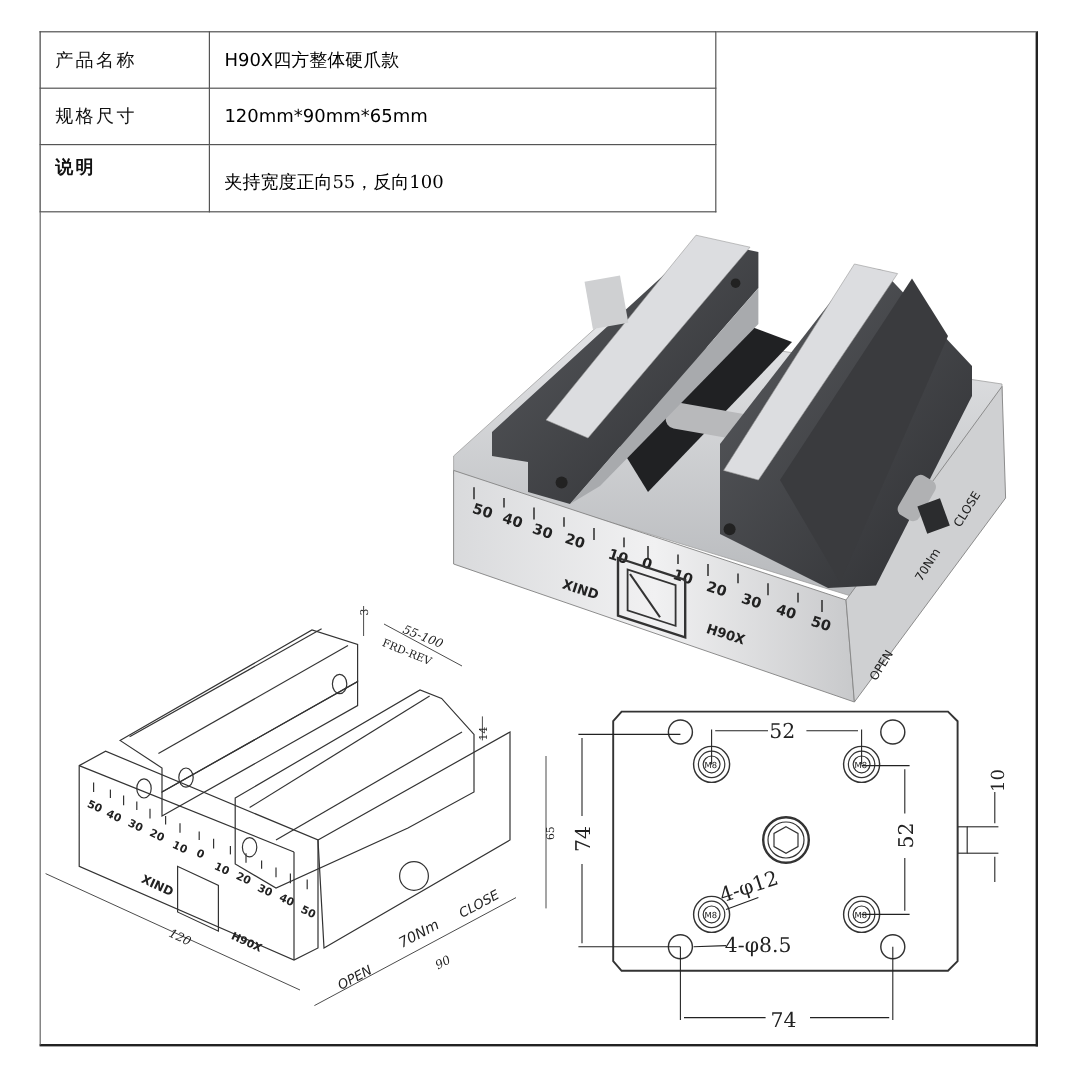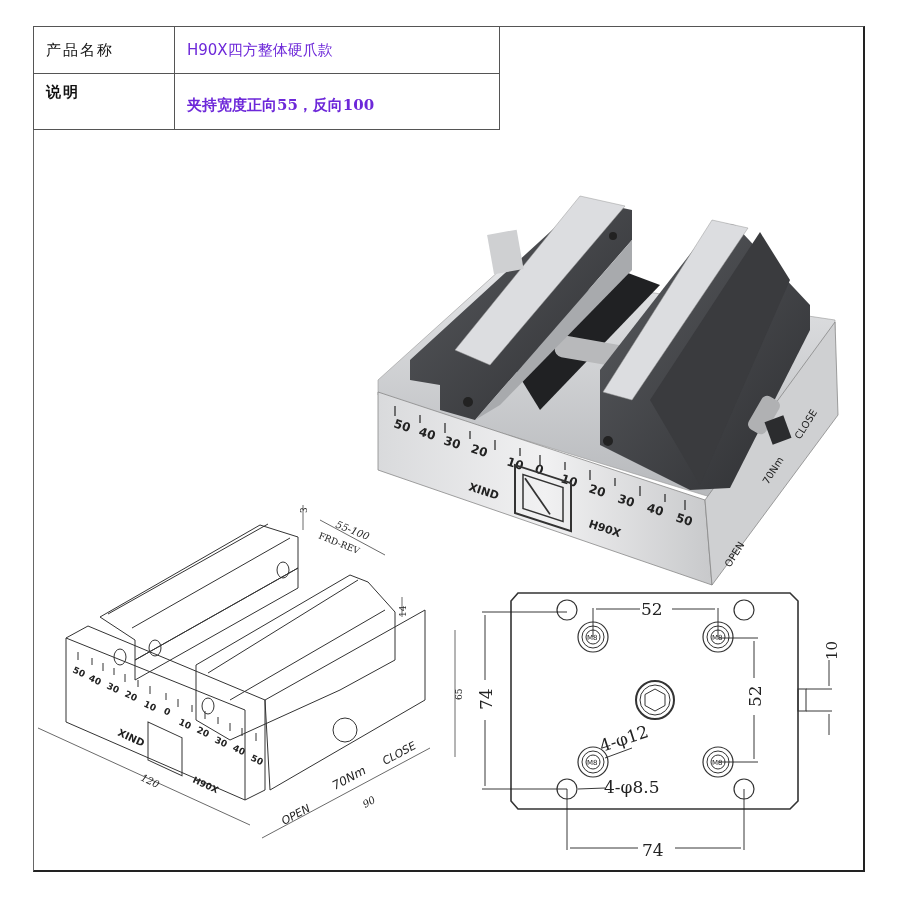--- a/index.html
+++ b/index.html
@@ -1,42 +1,46 @@
 <!DOCTYPE html>
 <html><head>
   <meta charset="utf-8">
   <style>
     html, body { margin: 0; padding: 0; background: #ffffff; }
     body { width: 900px; height: 900px; position: relative; overflow: hidden;
            font-family: "DejaVu Sans", sans-serif; color: #111; }
     .frame { position: absolute; left: 33px; top: 26px; width: 832px; height: 846px;
              border-top: 1px solid #555; border-left: 1px solid #666;
              border-right: 2px solid #222; border-bottom: 2px solid #222; box-sizing: border-box; }
-    table.spec { position: absolute; left: 33px; top: 26px; width: 467px; border-collapse: collapse;
+    table.spec { position: absolute; left: 33px; top: 26px; width: 564px; border-collapse: collapse;
                  background: #fff; }
     table.spec td { border: 1px solid #555; height: 46px; padding: 0 0 0 12px; font-size: 15px;
                     vertical-align: middle; }
     table.spec td.key { width: 128px; letter-spacing: 2px; color: #111; font-family: "DejaVu Serif", serif; }
-    table.spec td.val { color: #6d28d9; }
+    table.spec td.val { color: #000000; }
     table.spec tr.note td.key { vertical-align: top; padding-top: 9px; font-weight: bold; }
-    table.spec tr.note td.val { padding-top: 8px; font-family: "DejaVu Serif", serif; font-weight: bold; }
+    table.spec tr.note td.val { padding-top: 8px; font-family: "DejaVu Serif", serif; }
     svg { position: absolute; }
     .dim { font-family: "DejaVu Serif", serif; fill: #222; }
     .lbl { font-family: "DejaVu Sans", sans-serif; fill: #222; }
   </style>
 </head>
 <body>
 
 <div class="frame"></div>
 
 <table class="spec">
   <tbody>
       <tr>
     <td class="key">产品名称</td>
     <td class="val">H90X四方整体硬爪款</td>
+  </tr>
+  <tr>
+    <td class="key">规格尺寸</td>
+    <td class="val">120mm*90mm*65mm</td>
   </tr>
   <tr class="note">
     <td class="key">说明</td>
     <td class="val">夹持宽度正向55，反向100</td>
   </tr>
 </tbody>
   </table>
 
 <svg width="900" height="900" viewBox="0 0 900 900" style="left:0;top:0;">
   <defs>

